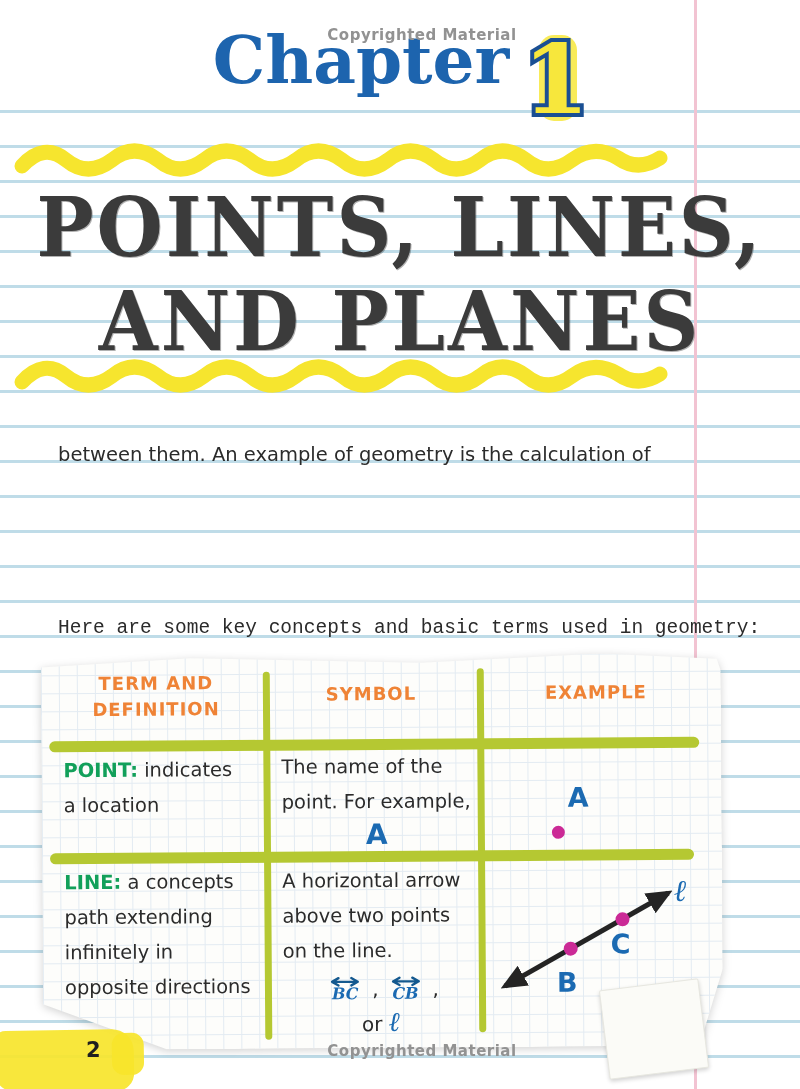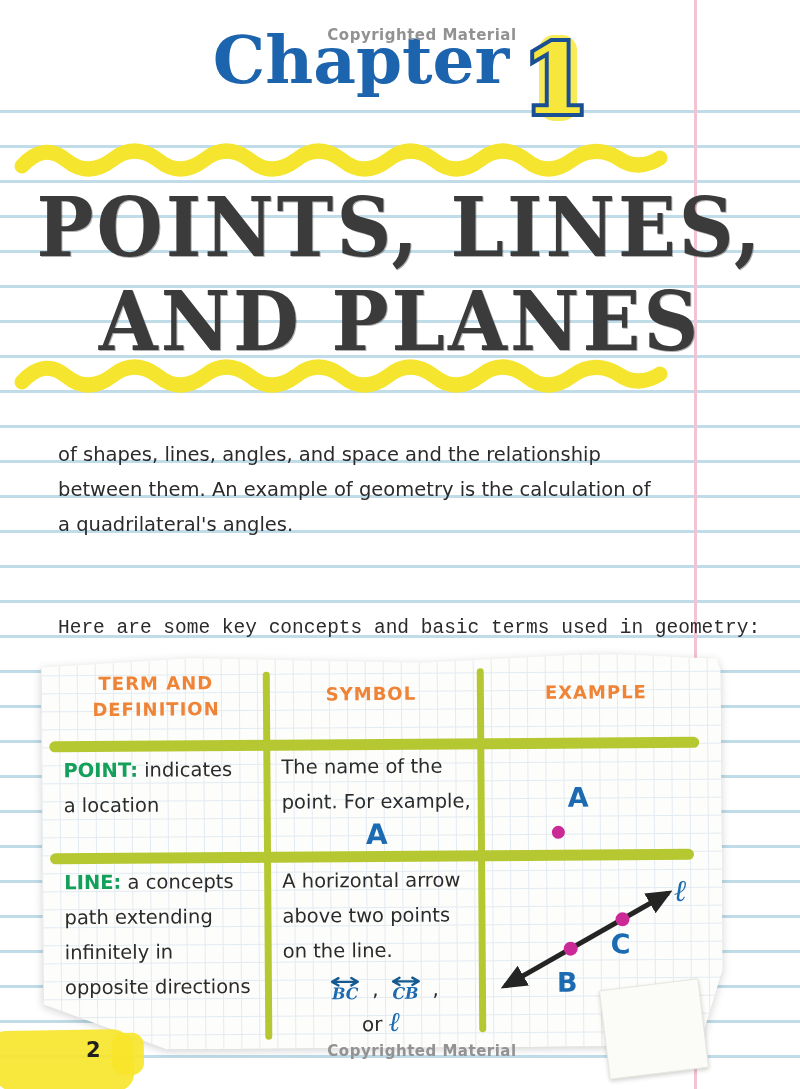--- a/index.html
+++ b/index.html
@@ -154,23 +154,21 @@
 </svg>
 
 <div class="big-title l1">POINTS, LINES,</div>
 <div class="big-title l2">AND PLANES</div>
 
 <svg class="wave w2" width="660" height="52" viewBox="0 0 660 52">
   <path d="M8 34 Q30 10 52 28 Q74 46 98 28 Q120 10 144 28 Q166 46 190 28 Q212 10 236 28 Q258 46 282 28 Q304 10 328 28 Q350 46 374 28 Q396 10 420 28 Q442 46 466 28 Q488 10 512 28 Q534 46 558 28 Q580 12 604 26 Q624 40 646 26" fill="none" stroke="#f6e52e" stroke-width="15" stroke-linecap="round" stroke-linejoin="round"></path>
 </svg>
 
 <div class="intro">
-  <div class="tline">of shapes, lines, angles, and space and the relationship</div>
   <div class="tline">between them. An example of geometry is the calculation of</div>
-  <div class="tline">a quadrilateral's angles.</div>
 </div>
 
 <div class="subheading">Here are some key concepts and basic terms used in geometry:</div>
 
 <div class="paper-wrap">
 <div class="paper">
   <div class="vline v1"></div>
   <div class="vline v2"></div>
   <div class="hline h1"></div>
   <div class="hline h2"></div>

